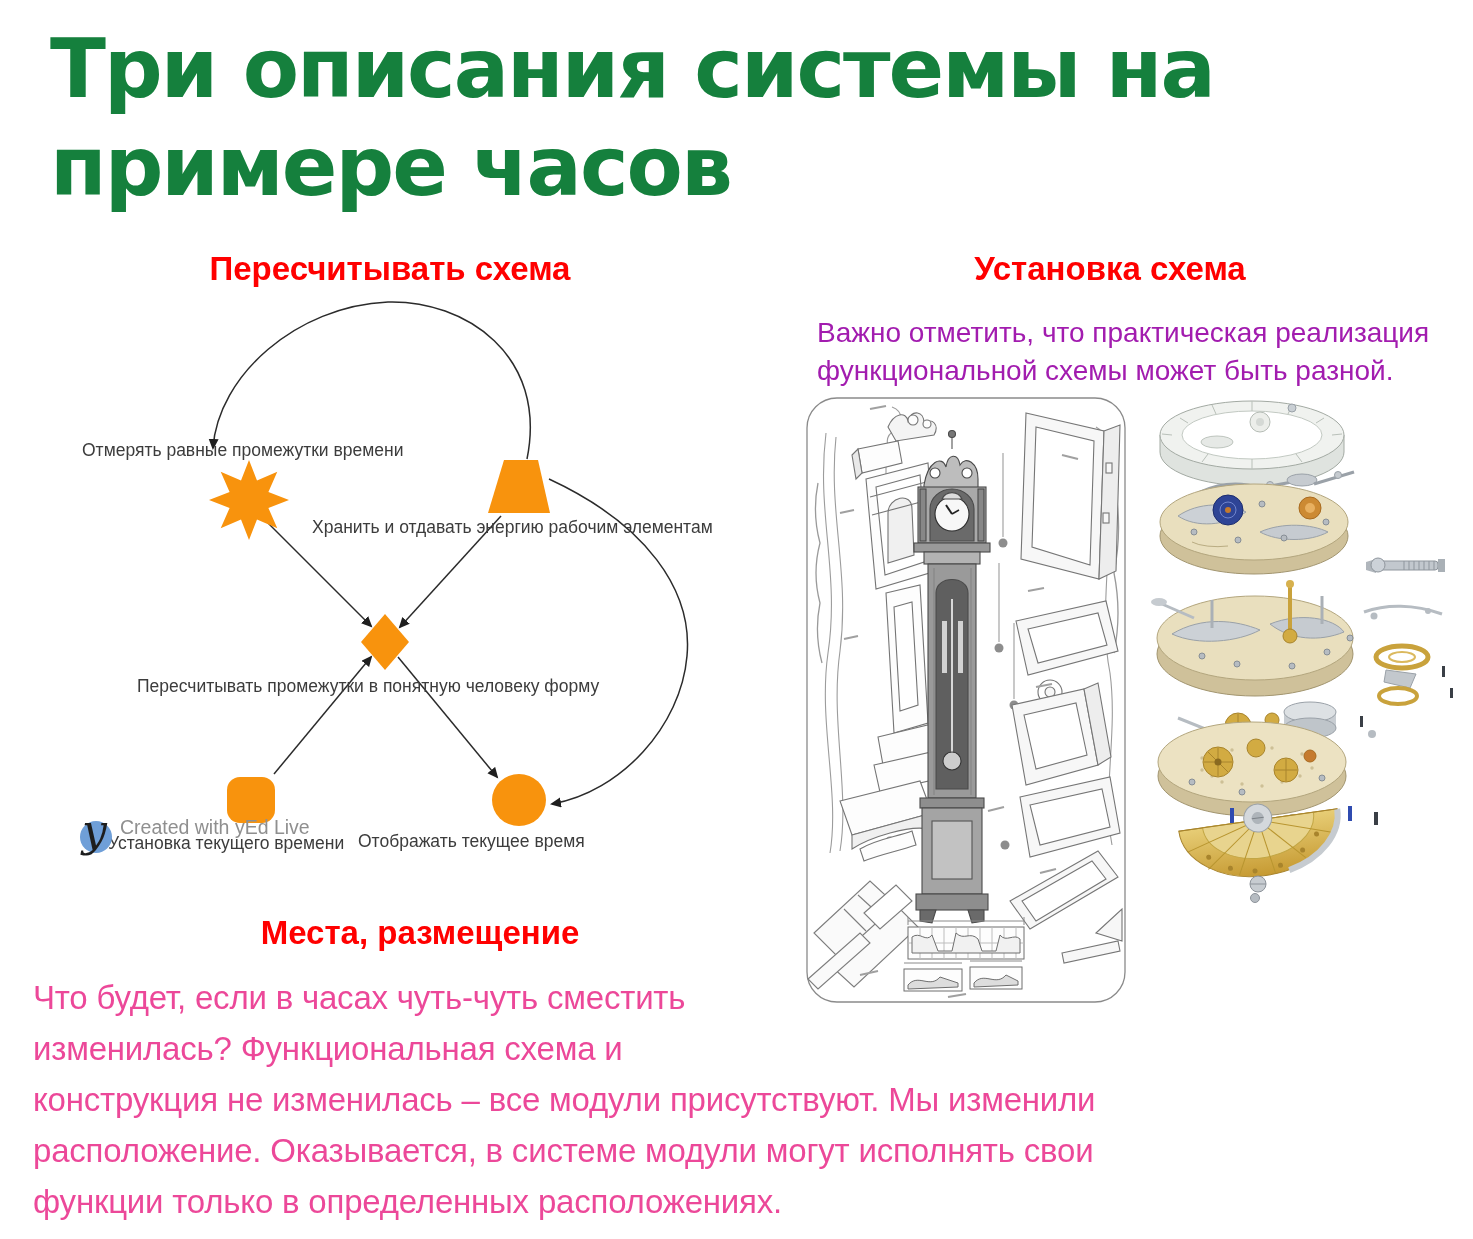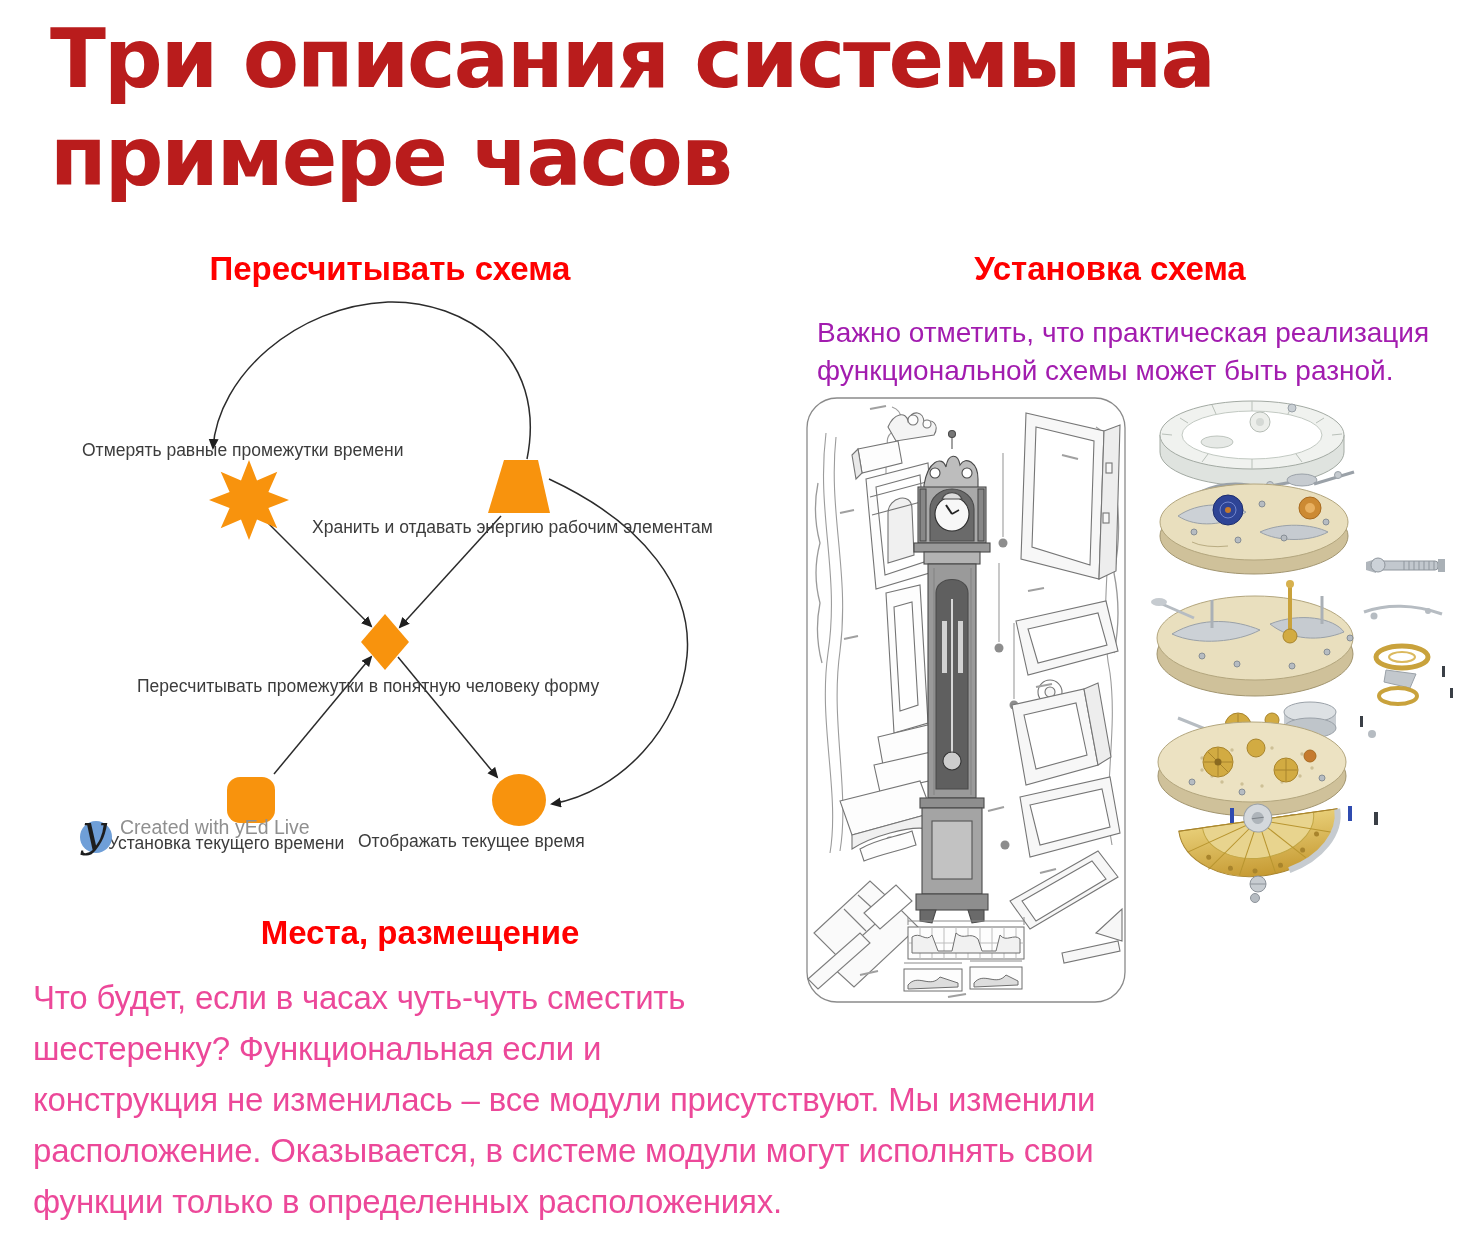--- a/index.html
+++ b/index.html
@@ -1,19 +1,19 @@
 <!DOCTYPE html>
 <html><head>
 <meta charset="utf-8">
 <style>
   html,body{margin:0;padding:0;background:#ffffff;}
   .page{position:relative;width:1473px;height:1239px;background:#fff;overflow:hidden;
         font-family:"Liberation Sans",sans-serif;}
   .abs{position:absolute;}
-  .title{left:50px;top:10px;width:1380px;color:#b91c1c;
+  .title{left:50px;top:20px;width:1380px;color:#15803d;
          font-family:"DejaVu Sans",sans-serif;font-weight:bold;
          font-size:82px;line-height:98px;letter-spacing:-2px;}
   .red-h{color:#ff0000;font-weight:bold;font-size:33px;text-align:center;white-space:nowrap;}
   .fn-label{font-size:17.5px;color:#3c3c3c;white-space:nowrap;}
   .note-line{font-size:28px;line-height:38px;color:#a21caf;white-space:nowrap;}
   .para-line{font-size:33px;line-height:51px;color:#ec4899;white-space:nowrap;letter-spacing:-0.2px;}
   .watermark-text{position:absolute;left:44px;top:6px;font-size:19.5px;color:#8f8f8f;white-space:nowrap;}
   svg{display:block;}
 </style>
 </head>
@@ -405,19 +405,19 @@
       <circle cx="116" cy="494" r="8" fill="#c7ccd1" stroke="#8d939a"></circle>
       <line x1="108" y1="494" x2="124" y2="494" stroke="#8d939a"></line>
       <circle cx="113" cy="508" r="4.5" fill="#b6bcc2" stroke="#8d939a"></circle>
     </g>
   </svg>
 
   <div class="abs red-h" style="left:160px;top:914px;width:520px;">Места, размещение</div>
 
   <div class="abs" style="left:33px;top:972px;">
     <div class="para-line">Что будет, если в часах чуть-чуть сместить</div>
-    <div class="para-line">шестеренку? Функциональная если и</div>
+    <div class="para-line">изменилась? Функциональная схема и</div>
     <div class="para-line">конструкция не изменилась – все модули присутствуют. Мы изменили</div>
     <div class="para-line">расположение. Оказывается, в системе модули могут исполнять свои</div>
     <div class="para-line">функции только в определенных расположениях.</div>
   </div>
 
 </div>
 
 </body></html>

